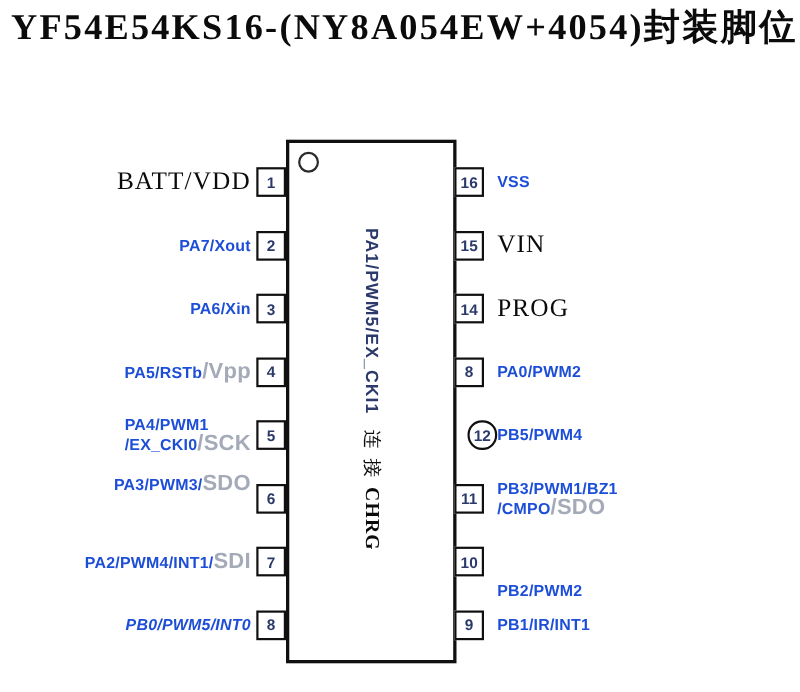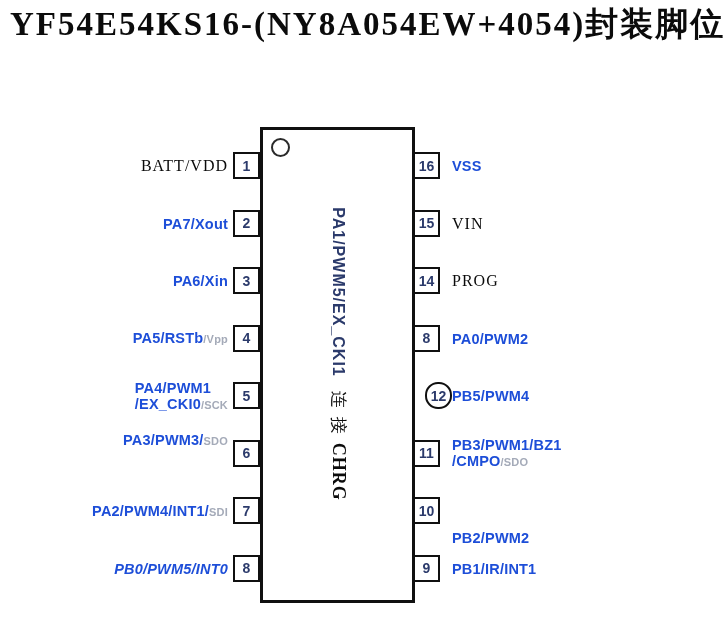--- a/index.html
+++ b/index.html
@@ -78,27 +78,27 @@
   .seg-sans-navy {
     font-family: "Liberation Sans", sans-serif;
     font-weight: 700;
     font-size: 14.5px;
     color: #1d4ed8;
     letter-spacing: 0.2px;
   }
   .seg-sans-gray {
     font-family: "Liberation Sans", sans-serif;
     font-weight: 700;
-    font-size: 11px;
+    font-size: 20px;
     color: #a4aab8;
     letter-spacing: 0.2px;
   }
   .seg-serif-black {
     font-family: "Liberation Serif", serif;
-    font-size: 16px;
+    font-size: 23px;
     color: #0b0b0b;
     letter-spacing: 1px;
   }
   .v-sans-navy {
     font-family: "Liberation Sans", sans-serif;
     font-weight: 700;
     font-size: 16px;
     color: #2b3a6b;
     letter-spacing: 1px;
   }

